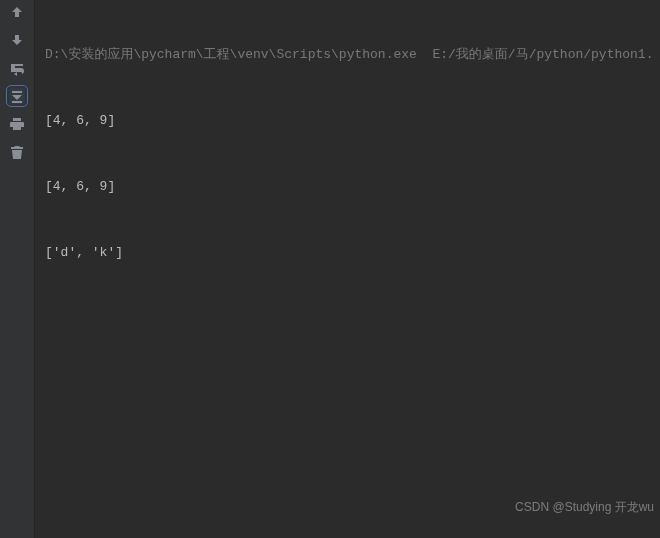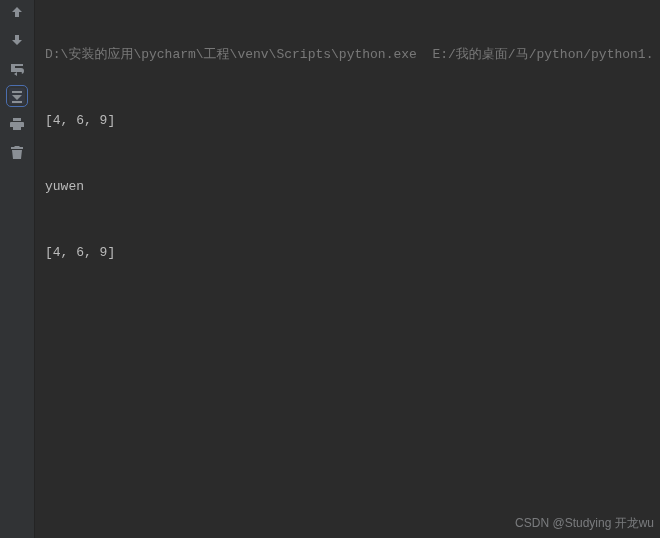--- a/index.html
+++ b/index.html
@@ -46,21 +46,21 @@
     line-height: 22px;
     white-space: pre;
     position: relative;
     overflow: hidden;
   }
   .line { height: 22px; }
   .cut { color: #808080; opacity: 0.9; }
   .watermark {
     position: absolute;
     right: 6px;
-    bottom: 4px;
+    bottom: 20px;
     font-family: Arial, sans-serif;
     font-size: 12px;
     color: #b9bcc0;
     opacity: 0.55;
     pointer-events: none;
     white-space: nowrap;
   }
 </style>
 </head>
 <body>
@@ -95,22 +95,22 @@
     <span class="icon">
       <svg viewBox="0 0 16 16" width="16" height="16">
           <path d="M6 2h4l1 1h3v2H2V3h3l1-1zM3 6h10l-1 9H4L3 6z" fill="currentColor"></path>
         </svg>
     </span>
   </div>
 
   <div class="console">
     <div class="line cut">D:\安装的应用\pycharm\工程\venv\Scripts\python.exe  E:/我的桌面/马/python/python1.</div>
     <div class="line">[4, 6, 9]</div>
-    <div class="line">yuwen</div>
     <div class="line">[4, 6, 9]</div>
+    <div class="line">['d', 'k']</div>
     
     
     
     
     
     
     
     
     
     

